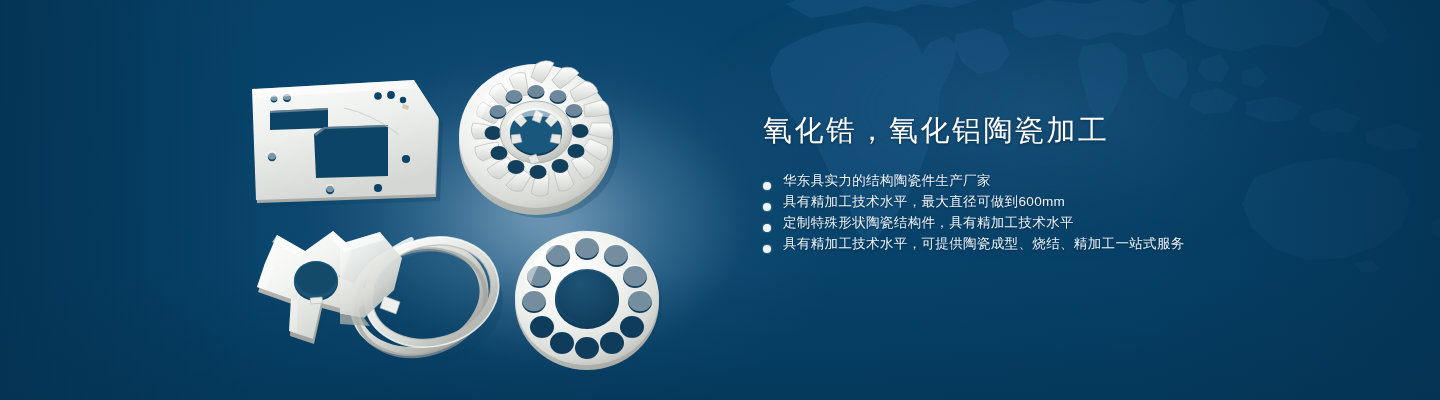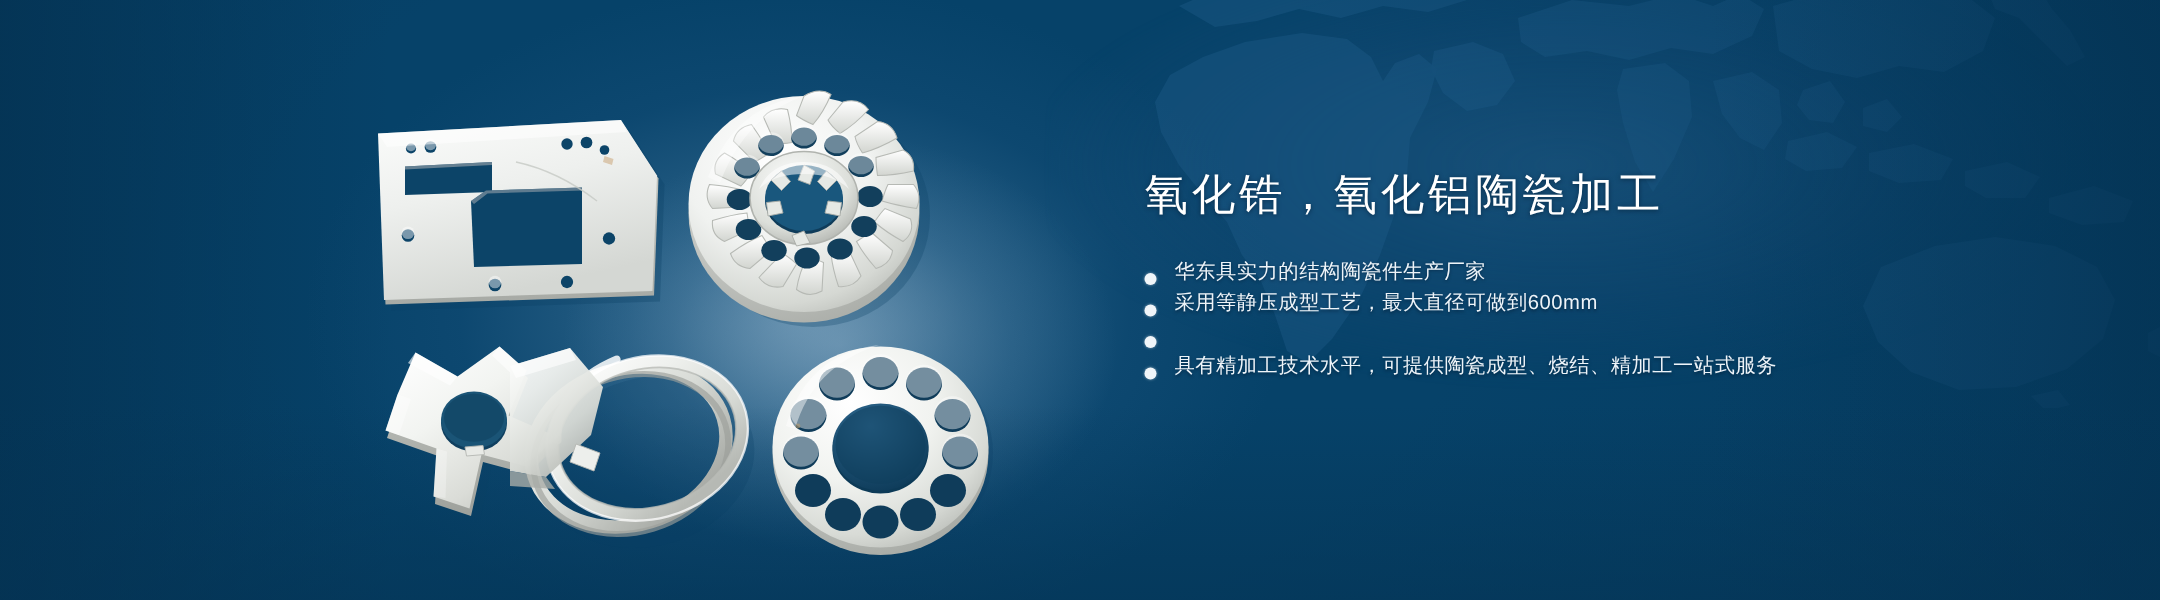--- a/index.html
+++ b/index.html
@@ -482,24 +482,25 @@
 
     <h1 class="headline">氧化锆，氧化铝陶瓷加工</h1>
 
     <ul class="bullets" style="list-style:none">
       <li class="bullet">
         <span class="bullet-dot"></span>
         <span class="bullet-text">华东具实力的结构陶瓷件生产厂家</span>
       </li>
       <li class="bullet">
         <span class="bullet-dot"></span>
-        <span class="bullet-text">采用等静压成型工艺，最大直径可做到600mm</span>
+        <span class="bullet-text">具有精加工技术水平，最大直径可做到600mm</span>
       </li>
       <li class="bullet">
         <span class="bullet-dot"></span>
+        <span class="bullet-text">定制特殊形状陶瓷结构件，具有精加工技术水平</span>
       </li>
       <li class="bullet">
         <span class="bullet-dot"></span>
         <span class="bullet-text">具有精加工技术水平，可提供陶瓷成型、烧结、精加工一站式服务</span>
       </li>
     </ul>
 
   </div>
 
 </div>

